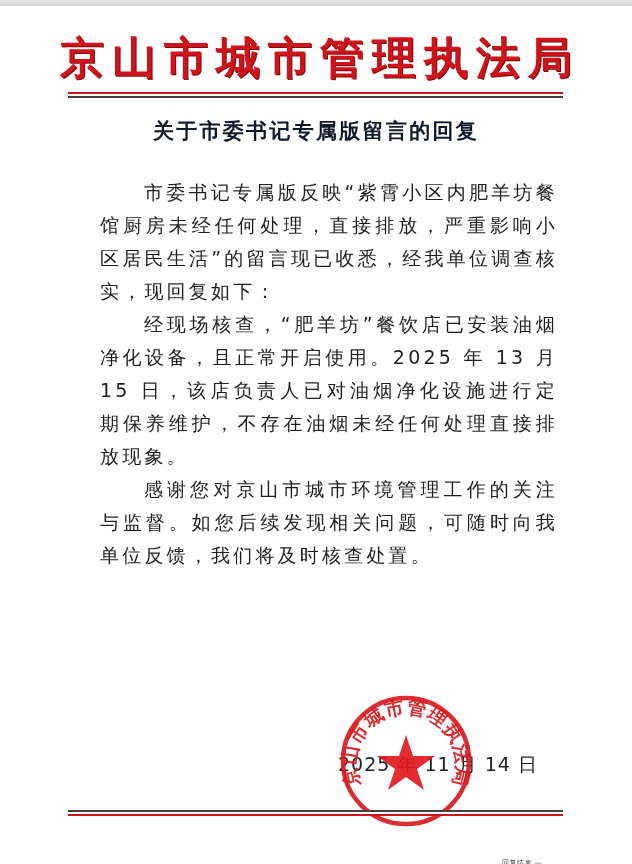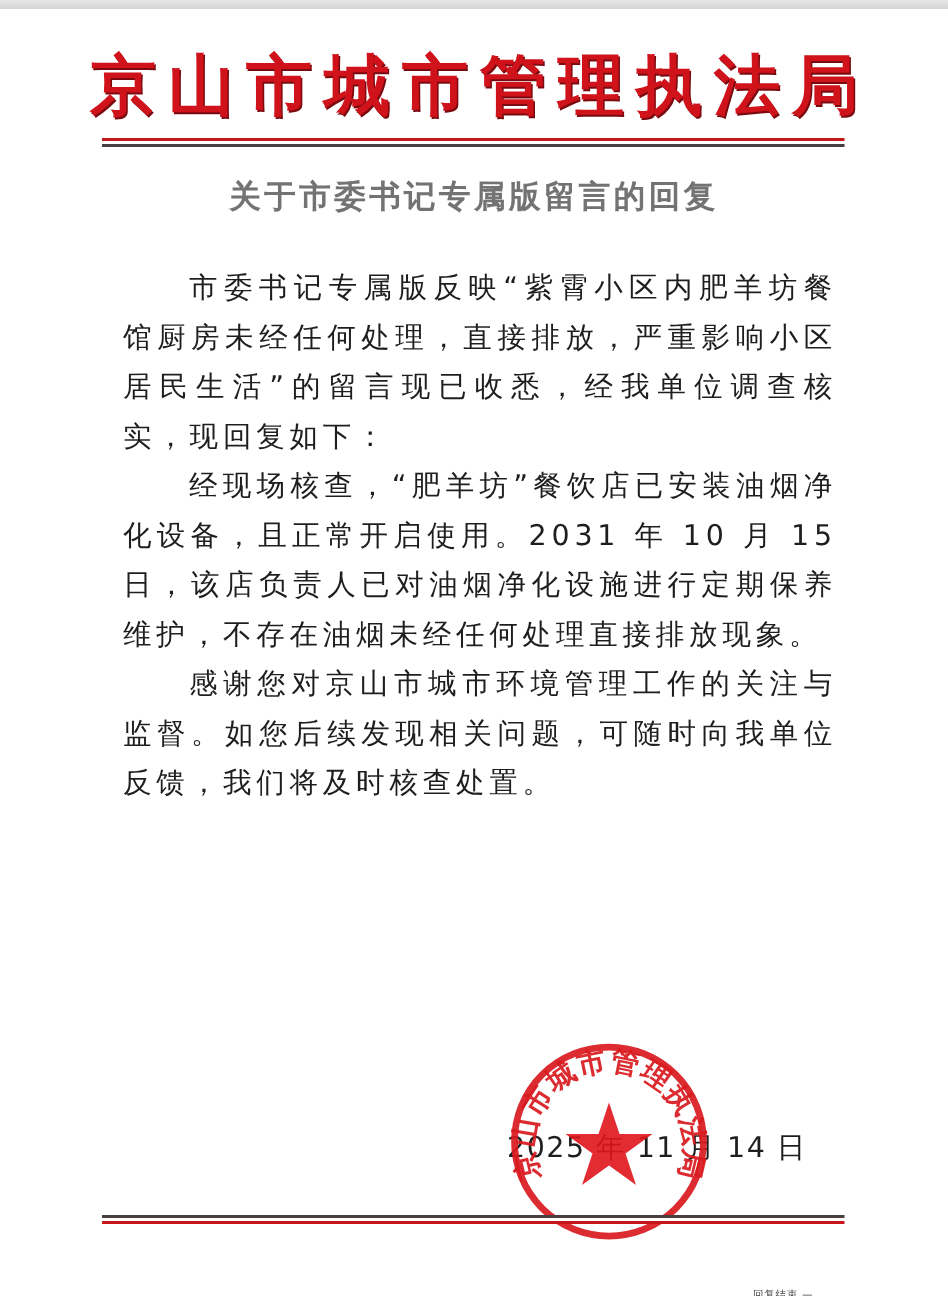--- a/index.html
+++ b/index.html
@@ -53,36 +53,37 @@
     .doc-title {
       position: absolute;
       left: 0; top: 116px;
       width: 632px;
       text-align: center;
       font-family: "DejaVu Serif", "Liberation Serif", serif;
       font-size: 21px;
       font-weight: bold;
       letter-spacing: 2.3px;
       line-height: 30px;
-      color: #737373;
+      color: #0f172a;
     }
     .body-text {
       position: absolute;
       left: 82px;
       top: 176px;
       width: 476px;
       font-family: "DejaVu Sans", "Liberation Sans", sans-serif;
       font-size: 19px;
       letter-spacing: 3.2px;
       line-height: 33px;
       color: #1e1e1e;
       text-align: justify;
     }
     .body-text p {
       text-indent: 44px;
+      margin-left: 18px;
     }
     .date-line {
       position: absolute;
       left: 338px;
       top: 752px;
       font-family: "DejaVu Sans", "Liberation Sans", sans-serif;
       font-size: 19px;
       letter-spacing: 1px;
       color: #1e1e1e;
       white-space: pre;
@@ -116,21 +117,21 @@
 <div class="rule rule-top">
   <span class="line red"></span>
   <span class="line gap"></span>
   <span class="line dark"></span>
 </div>
 
 <div class="doc-title">关于市委书记专属版留言的回复</div>
 
 <div class="body-text">
   <p>市委书记专属版反映“紫霄小区内肥羊坊餐馆厨房未经任何处理，直接排放，严重影响小区居民生活”的留言现已收悉，经我单位调查核实，现回复如下：</p>
-  <p>经现场核查，“肥羊坊”餐饮店已安装油烟净化设备，且正常开启使用。2031 年 10 月 15 日，该店负责人已对油烟净化设施进行定期保养维护，不存在油烟未经任何处理直接排放现象。</p>
+  <p>经现场核查，“肥羊坊”餐饮店已安装油烟净化设备，且正常开启使用。2025 年 13 月 15 日，该店负责人已对油烟净化设施进行定期保养维护，不存在油烟未经任何处理直接排放现象。</p>
   <p>感谢您对京山市城市环境管理工作的关注与监督。如您后续发现相关问题，可随时向我单位反馈，我们将及时核查处置。</p>
 </div>
 
 <div class="date-line">2025 年 11 月 14 日</div>
 
 <div class="seal">
   <svg viewBox="0 0 136 136">
     <defs>
       <path id="sealArc" d="M 26 98 A 50 50 0 1 1 110 98" fill="none"></path>
     </defs>

